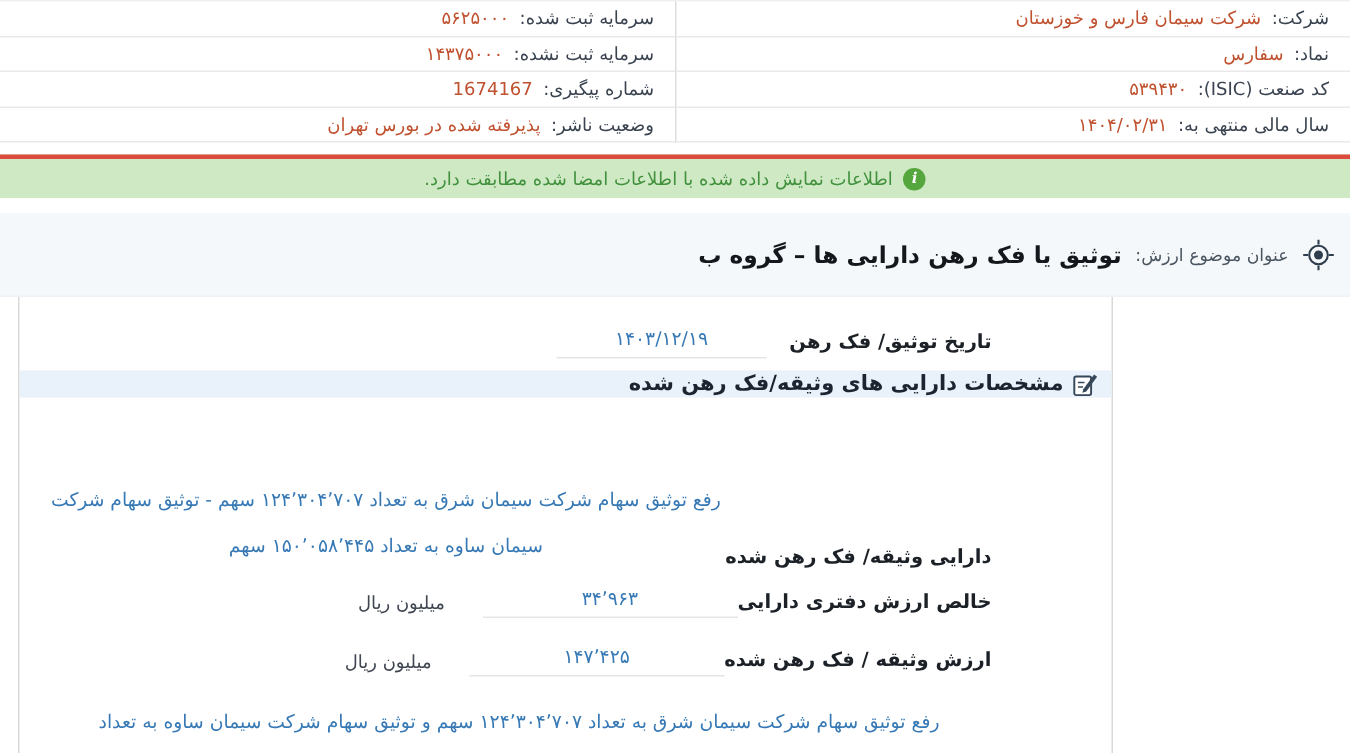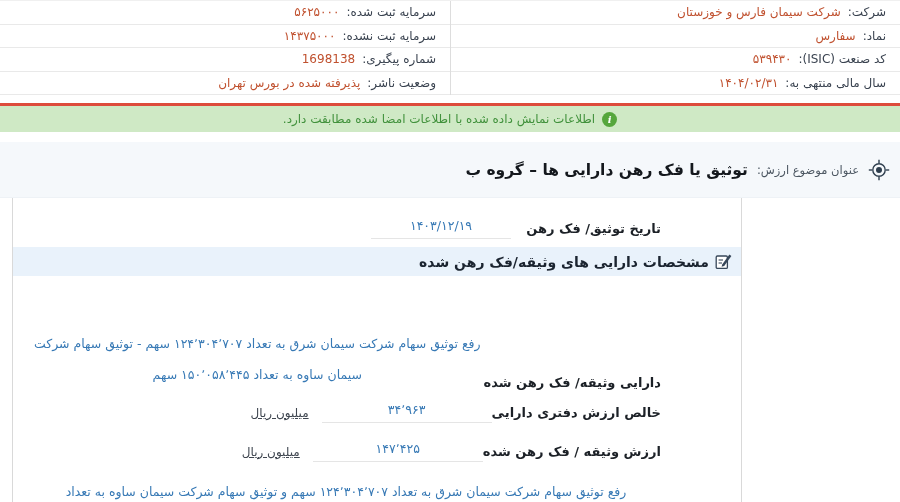--- a/index.html
+++ b/index.html
@@ -38,26 +38,26 @@
     border-left: 1px solid #d9d9d9; border-right: 1px solid #d9d9d9;
     background: #fff; direction: rtl; padding-top: 20px; overflow: hidden; }
 
   .frow { display: flex; direction: rtl; align-items: center;
     padding-right: 80px; padding-left: 18px; }
   .flabel { font-size: 13px; font-weight: bold; color: #1c2127;
     min-width: 150px; white-space: nowrap; }
   .field { width: 170px; text-align: center; color: #3779b5; font-size: 12.5px;
     border-bottom: 1px solid #e5e5e5; padding-bottom: 5px; }
   .field.date { width: 140px; }
-  .unit { margin-right: 13px; color: #3f4650; font-size: 12px; white-space: nowrap; text-decoration: underline; }
+  .unit { margin-right: 25px; color: #3f4650; font-size: 12px; white-space: nowrap; }
   .longval { flex: 1; text-align: center; color: #3779b5; font-size: 12.5px;
     line-height: 31px; }
 
   .row-date { margin-bottom: 8px; }
-  .section-bar { height: 29px; background: #e9f2fb; display: flex; direction: rtl;
+  .section-bar { height: 18px; background: #e9f2fb; display: flex; direction: rtl;
     align-items: center; gap: 6px; padding: 8px 9px; margin-bottom: 52px; }
   .section-bar .sec-title { font-size: 14px; font-weight: bold; color: #1b2430; }
   .row-asset { margin-bottom: 12px; align-items: flex-end; }
   .row-net { margin-bottom: 18px; }
   .row-value { margin-bottom: 14px; }
 </style>
 </head>
 <body>
 
 <div class="info-header">
@@ -83,21 +83,21 @@
     <div class="hrow">
       <span class="hlabel">سرمایه ثبت شده:</span>
       <span class="hvalue">۵۶۲۵۰۰۰</span>
     </div>
     <div class="hrow">
       <span class="hlabel">سرمایه ثبت نشده:</span>
       <span class="hvalue">۱۴۳۷۵۰۰۰</span>
     </div>
     <div class="hrow">
       <span class="hlabel">شماره پیگیری:</span>
-      <span class="hvalue">1698138</span>
+      <span class="hvalue">1674167</span>
     </div>
     <div class="hrow">
       <span class="hlabel">وضعیت ناشر:</span>
       <span class="hvalue">پذیرفته شده در بورس تهران</span>
     </div>
   </div>
 </div>
 
 <div class="notice-bar">
   <span class="info-icon">i</span>

